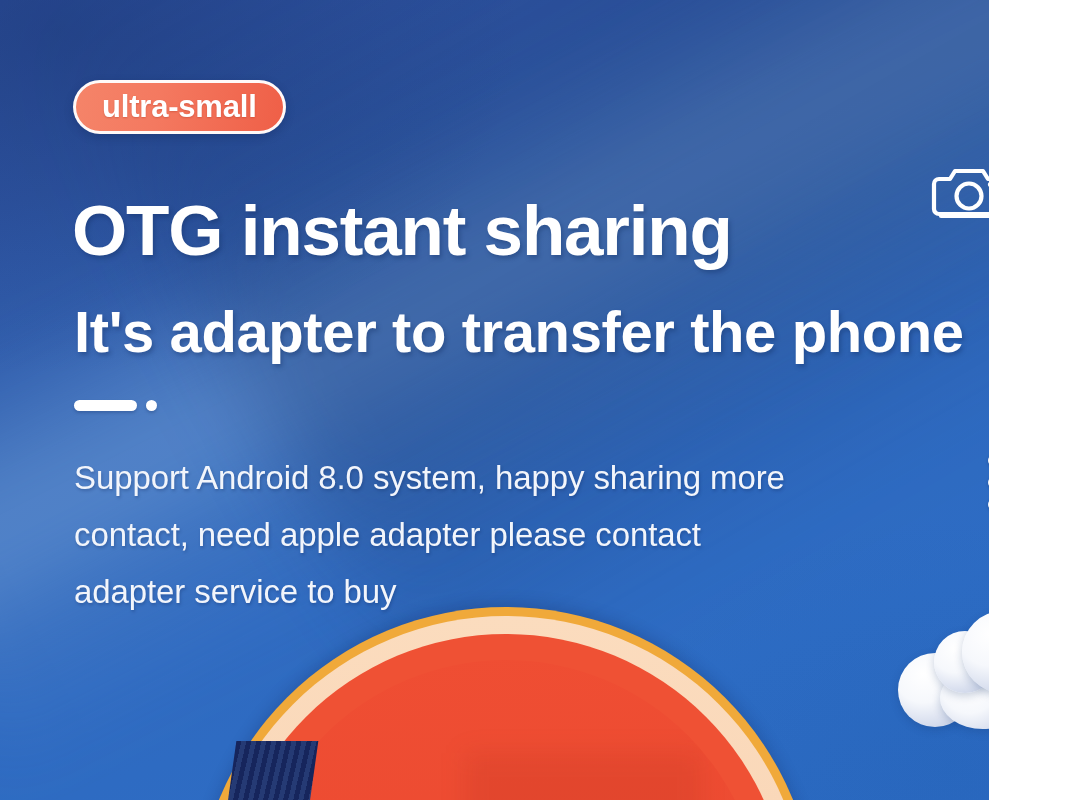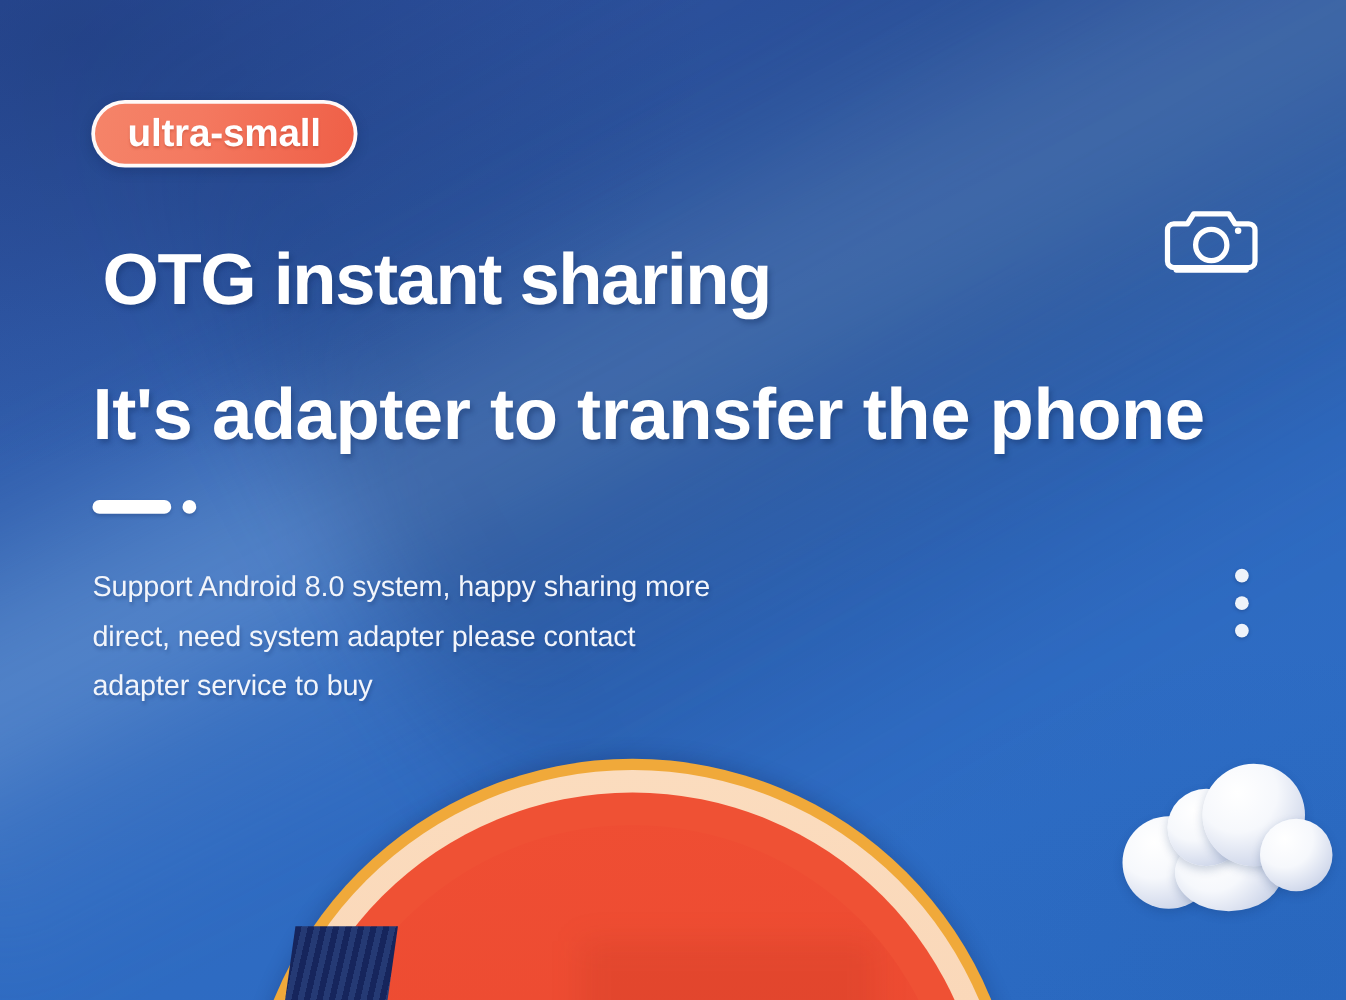--- a/index.html
+++ b/index.html
@@ -9,21 +9,21 @@
     background: #ffffff;
   }
 
   body {
     font-family: "Liberation Sans", "DejaVu Sans", sans-serif;
   }
 
   
   .banner {
     position: relative;
-    width: 1077px;
+    width: 989px;
     height: 800px;
     overflow: hidden;
     background: #a16207;
   }
 
   
   .bg-base {
     position: absolute;
     inset: 0;
     background:
@@ -123,23 +123,23 @@
     left: 931px;
     top: 163px;
     width: 76px;
     height: 62px;
   }
   .camera-icon svg { display: block; width: 100%; height: 100%; }
 
   
   .headline {
     position: absolute;
-    left: 82px;
+    left: 72px;
     top: 196px;
-    font-size: 58px;
+    font-size: 71px;
     line-height: 0.98;
     font-weight: 700;
     color: #ffffff;
     letter-spacing: -1.2px;
     white-space: nowrap;
     text-shadow: 2px 3px 4px rgba(16,40,92,0.34);
   }
   .subheadline {
     position: absolute;
     left: 74px;
@@ -176,21 +176,21 @@
     background: #ffffff;
     box-shadow: 0 2px 3px rgba(16,40,92,0.25);
   }
 
   
   .body-text {
     position: absolute;
     left: 74px;
     top: 450px;
     width: 830px;
-    font-size: 23px;
+    font-size: 33px;
     line-height: 1.72;
     font-weight: 400;
     color: #f2f5fb;
     letter-spacing: -0.1px;
     text-shadow: 1px 2px 3px rgba(16,40,92,0.30);
   }
   .body-text .ln { display: block; white-space: nowrap; }
 
   
   .kebab {
@@ -352,21 +352,21 @@
 
     <div class="subheadline">It's adapter to transfer the phone</div>
 
     <div class="divider">
       <span class="divider-dash"></span>
       <span class="divider-dot"></span>
     </div>
 
     <div class="body-text">
       <span class="ln">Support Android 8.0 system, happy sharing more</span>
-      <span class="ln">direct, need system adapter please contact</span>
+      <span class="ln">contact, need apple adapter please contact</span>
       <span class="ln">adapter service to buy</span>
     </div>
 
     <div class="kebab">
       <span></span>
       <span></span>
       <span></span>
     </div>
 
   </div>

